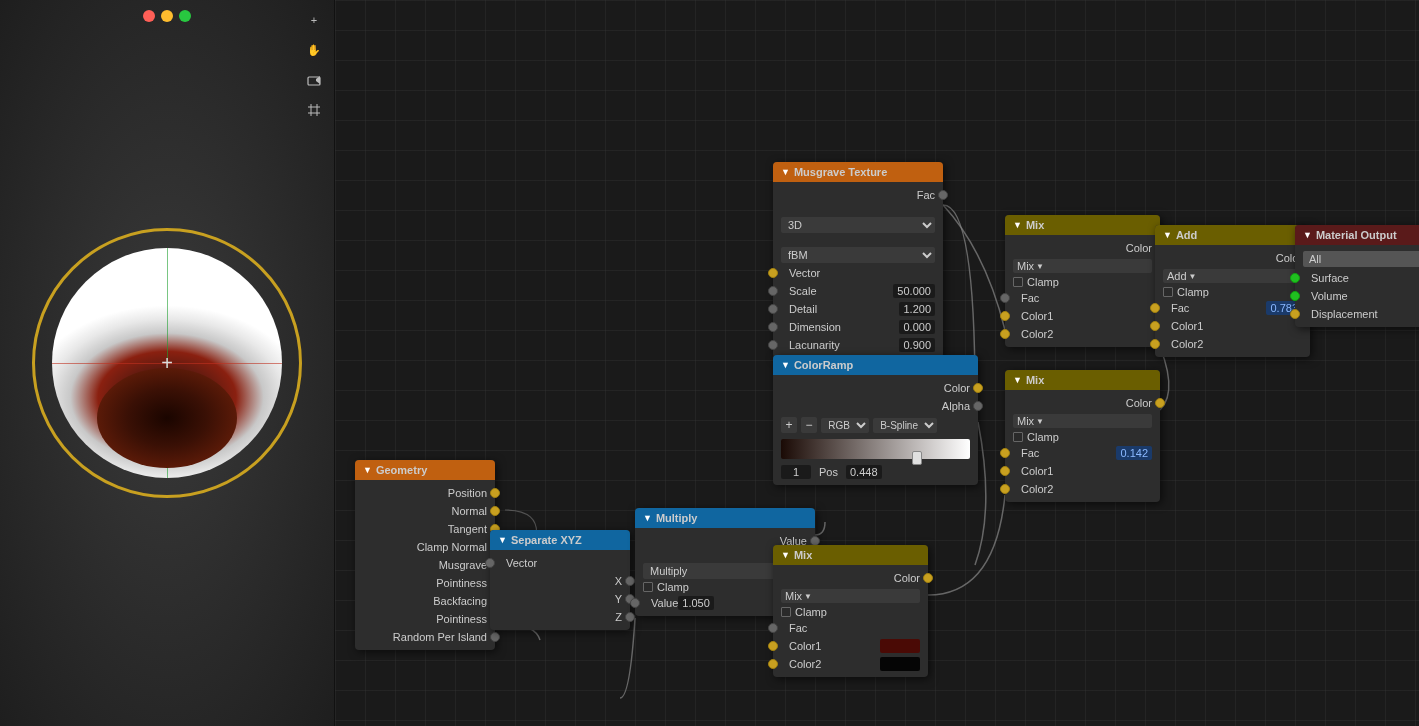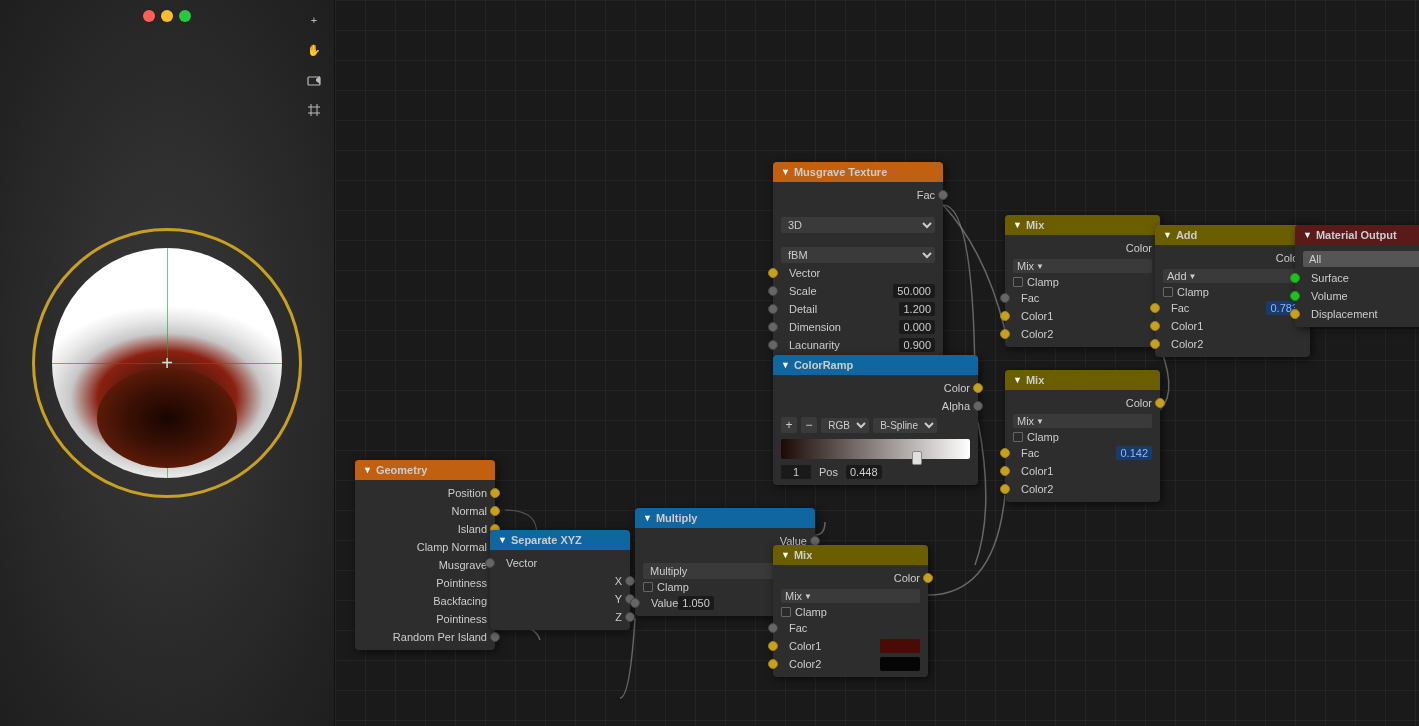--- a/index.html
+++ b/index.html
@@ -465,21 +465,21 @@
     <div class="node-body">
       <div class="socket-output-row">
         <span>Position</span>
         <div class="socket socket-right socket-yellow" style="right:-5px;top:50%;transform:translateY(-50%);position:absolute;"></div>
       </div>
       <div class="socket-output-row">
         <span>Normal</span>
         <div class="socket socket-right socket-yellow" style="right:-5px;top:50%;transform:translateY(-50%);position:absolute;"></div>
       </div>
       <div class="socket-output-row">
-        <span>Island</span>
+        <span>Tangent</span>
         <div class="socket socket-right socket-yellow" style="right:-5px;top:50%;transform:translateY(-50%);position:absolute;"></div>
       </div>
       <div class="socket-output-row">
         <span>Clamp Normal</span>
         <div class="socket socket-right socket-yellow" style="right:-5px;top:50%;transform:translateY(-50%);position:absolute;"></div>
       </div>
       <div class="socket-output-row">
         <span>Musgrave</span>
         <div class="socket socket-right socket-yellow" style="right:-5px;top:50%;transform:translateY(-50%);position:absolute;"></div>
       </div>

